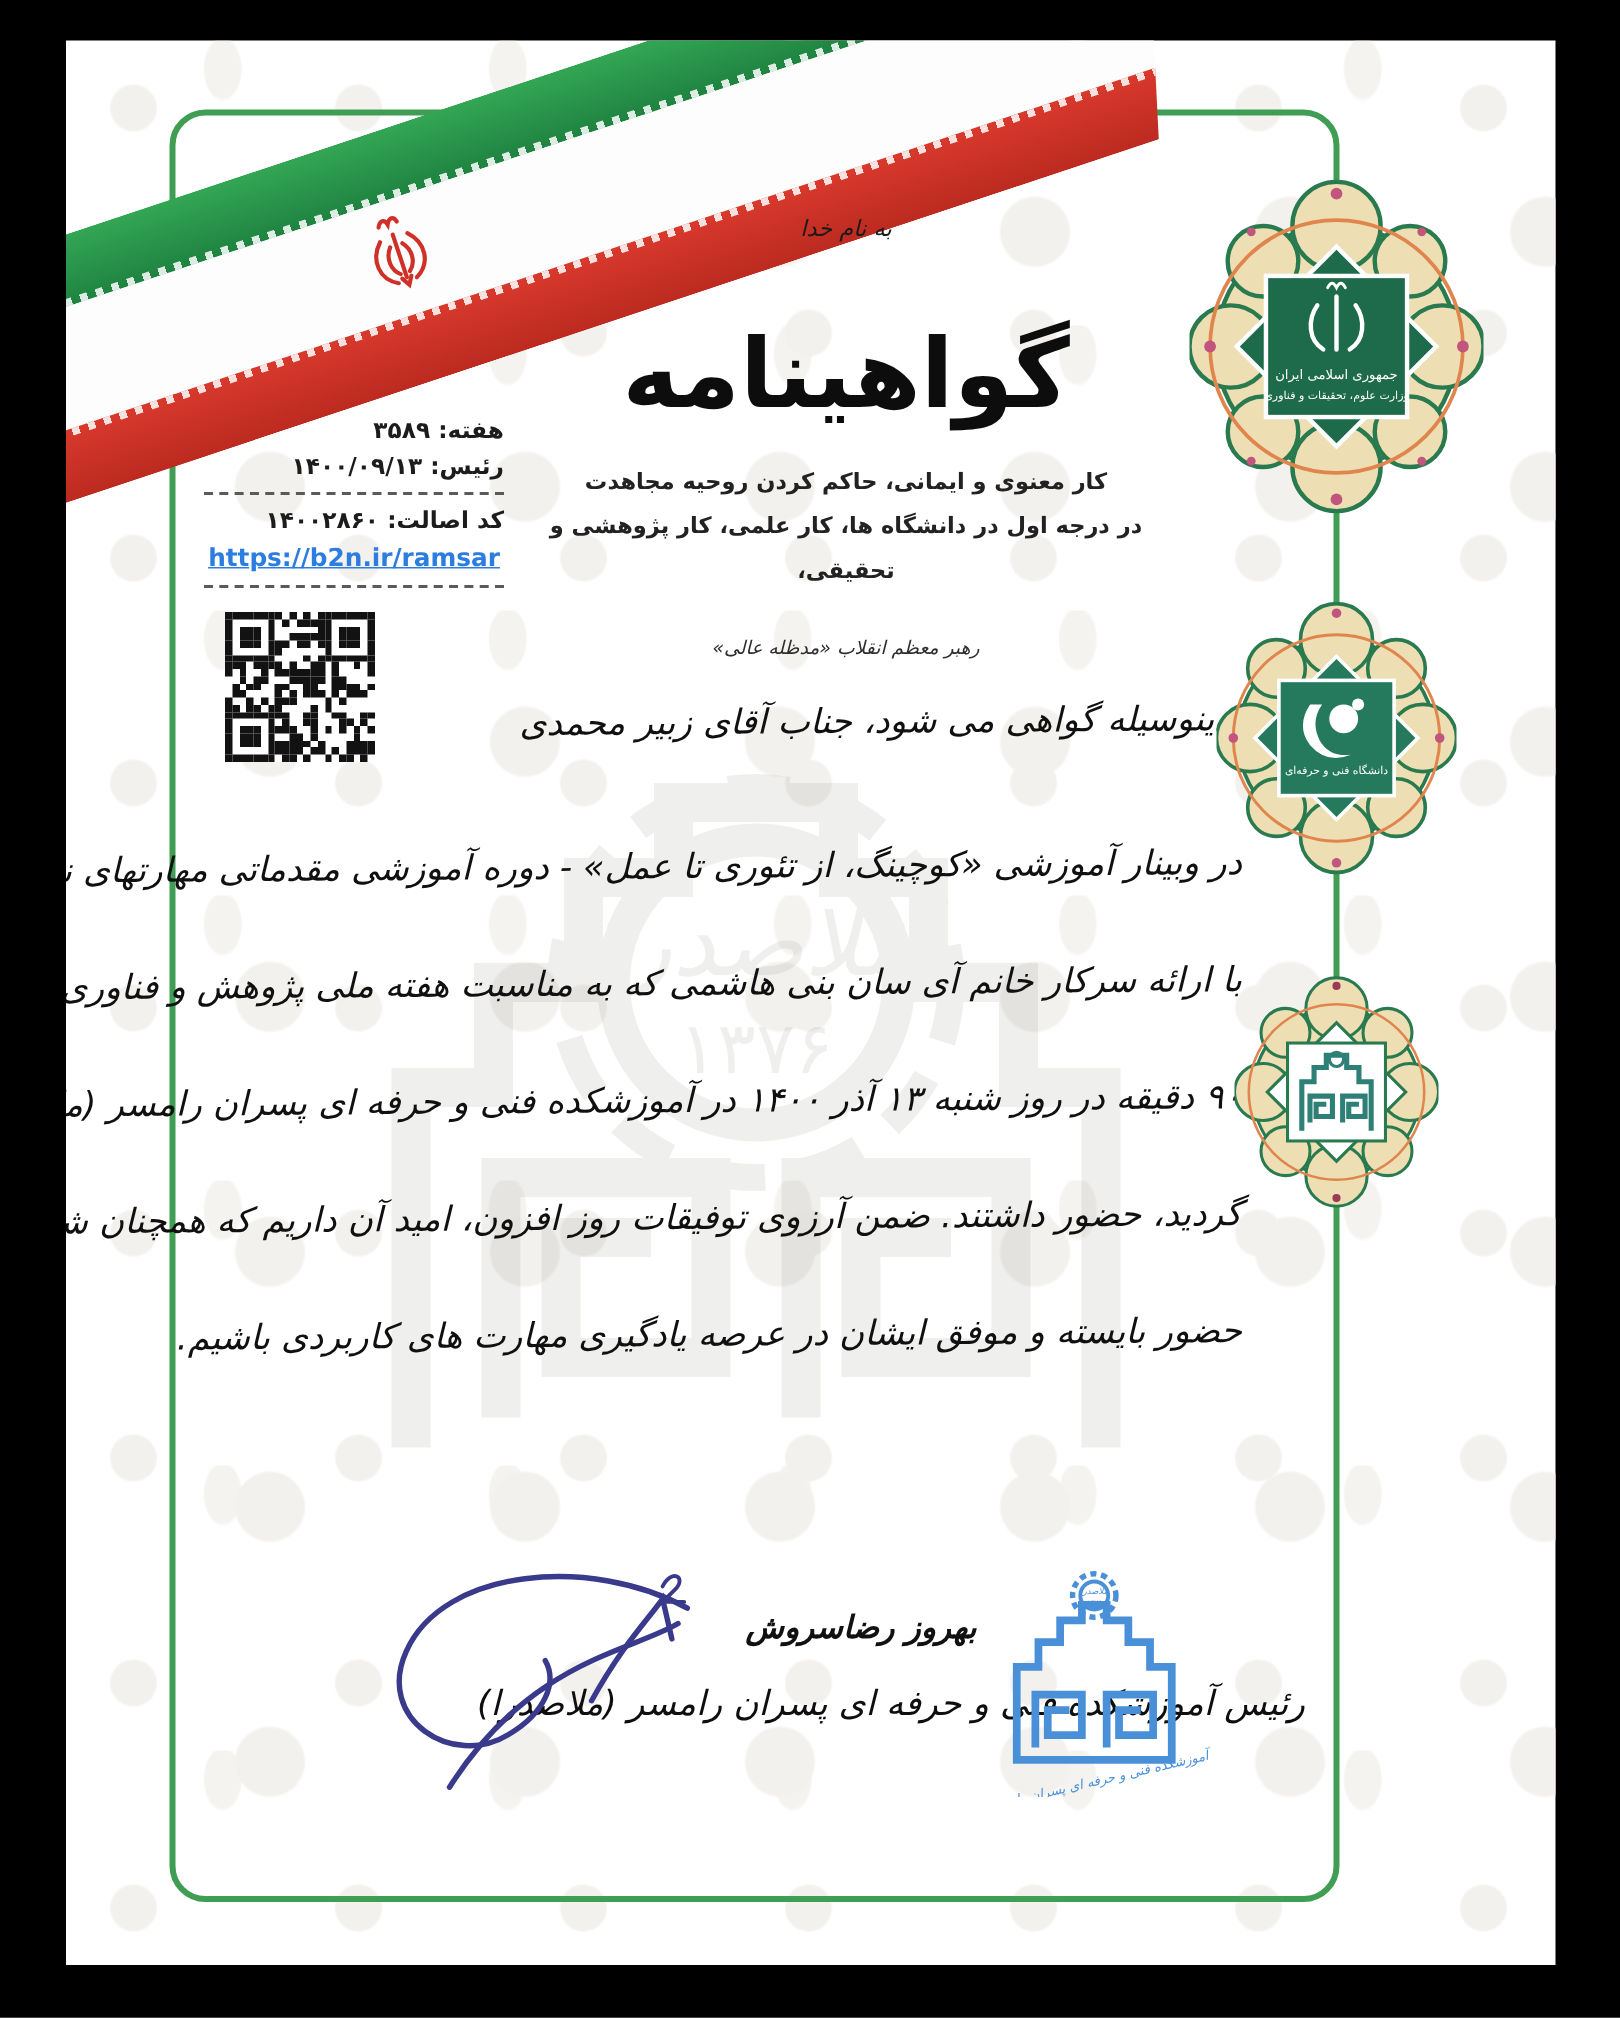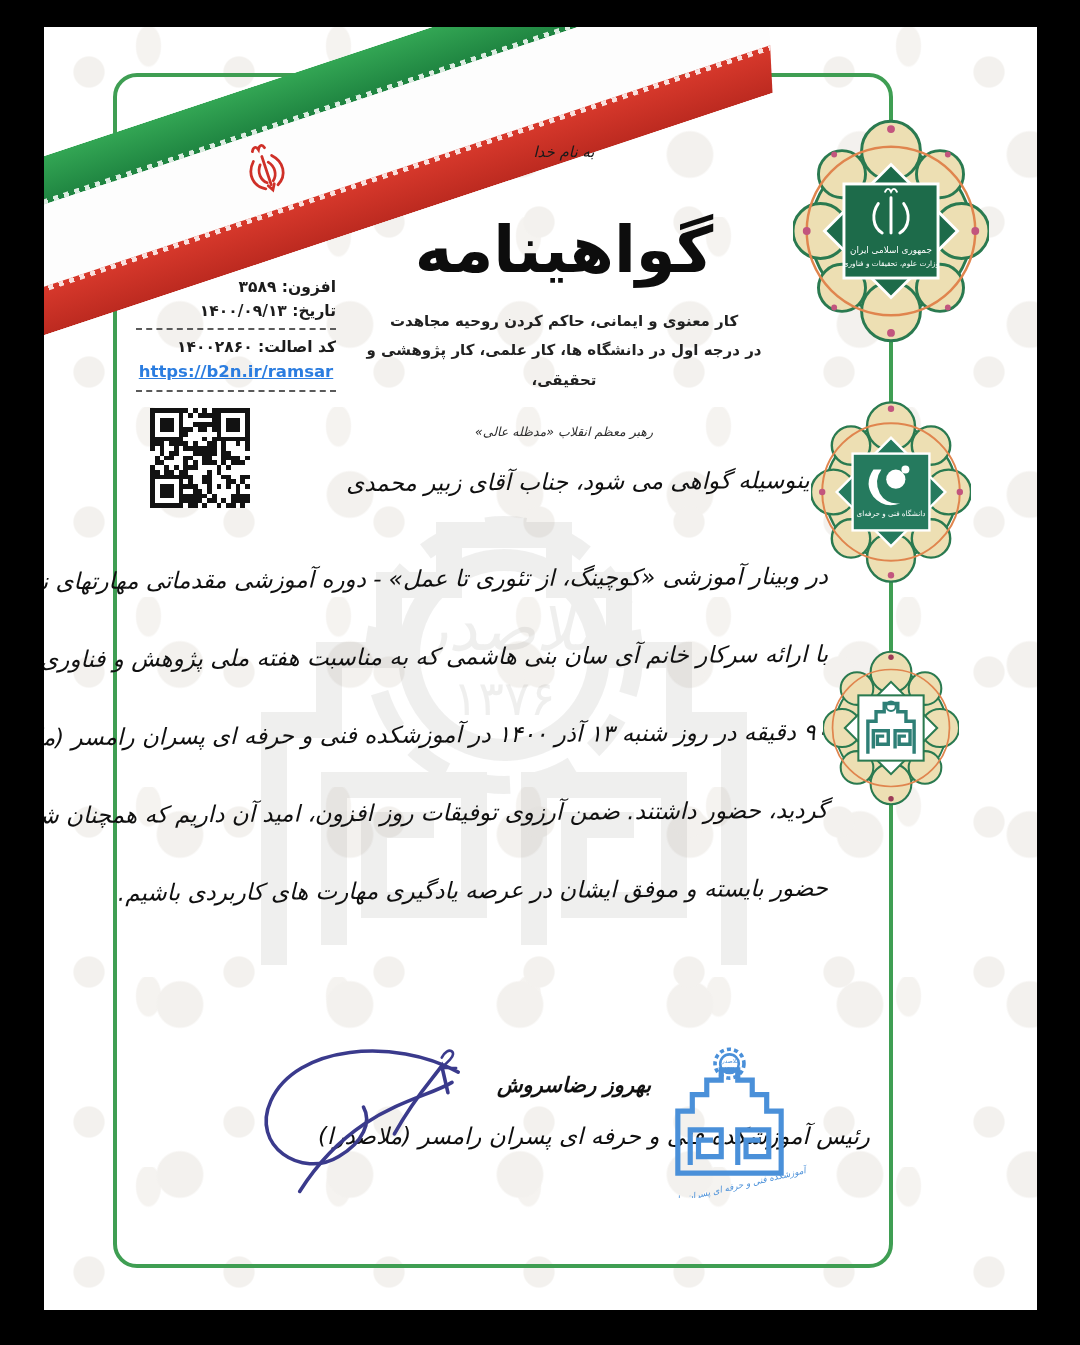--- a/index.html
+++ b/index.html
@@ -89,25 +89,25 @@
       <path d="M34 23 C 39 29, 38 37, 33 41"></path>
       <path d="M23 9 c2 -4 5 -4 6 0 c2 -4 5 -4 6 0"></path>
     </svg>
   </div>
 
   <div class="bismillah">به نام خدا</div>
   <div class="cert-title">گواهینامه</div>
 
   <div class="info">
     <div>
-      <span>افزون:</span>
+      <span>هفته:</span>
       <span>۳۵۸۹</span>
     </div>
     <div>
-      <span>تاریخ:</span>
+      <span>رئیس:</span>
       <span>۱۴۰۰/۰۹/۱۳</span>
     </div>
     <div class="sep"></div>
     <div>
       <span>کد اصالت:</span>
       <span>۱۴۰۰۲۸۶۰</span>
     </div>
     <a href="#">https://b2n.ir/ramsar</a>
     <div class="sep"></div>
   </div>

